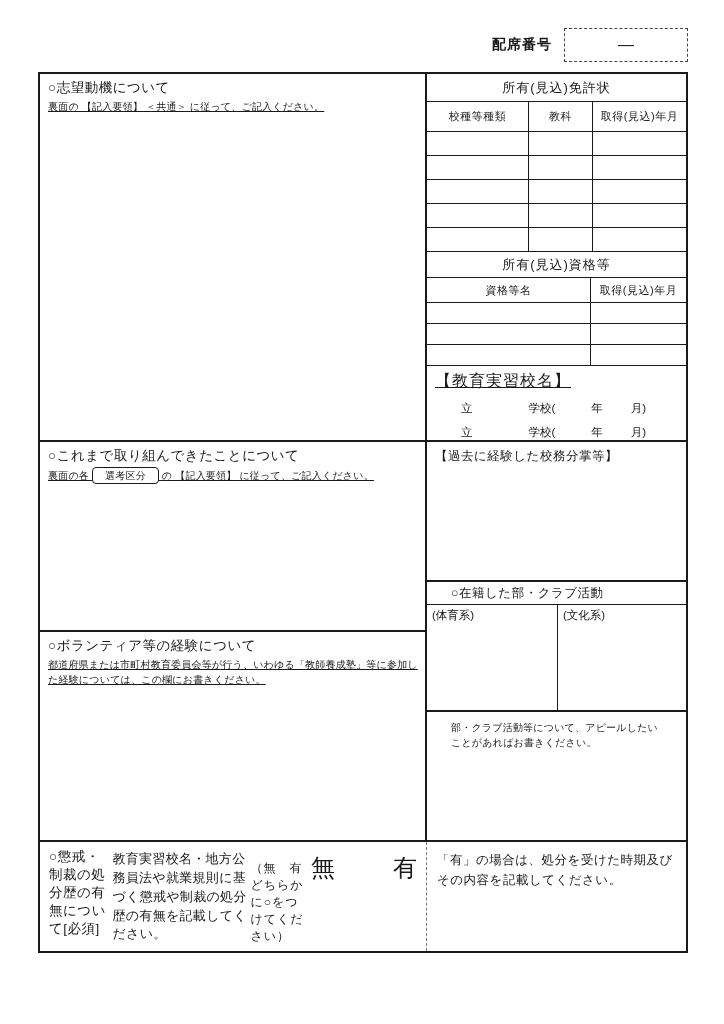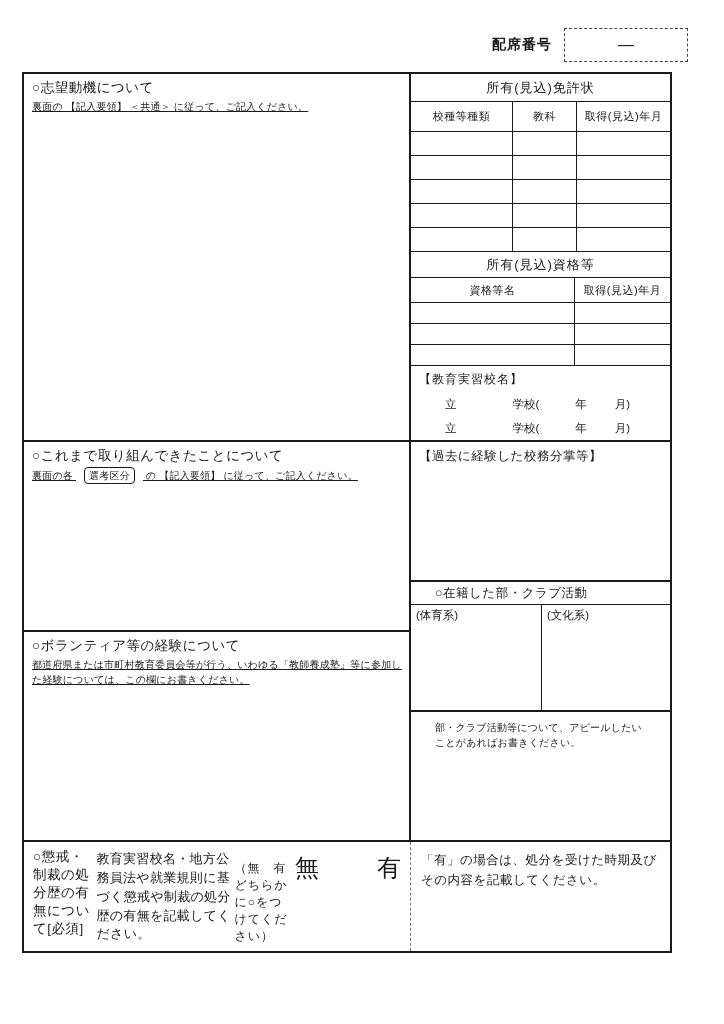--- a/index.html
+++ b/index.html
@@ -14,21 +14,21 @@
   }
   *{box-sizing:border-box;}
 
   
   .seat-row{position:absolute;top:28px;left:0;width:688px;display:flex;justify-content:flex-end;align-items:center;}
   .seat-label{font-size:14px;font-weight:bold;margin-right:12px;letter-spacing:1px;}
   .seat-box{width:124px;height:34px;border:1.5px dashed #444;display:flex;align-items:center;justify-content:center;font-size:16px;}
 
   
   .form-table{
-    position:absolute;left:22px;top:72px;width:650px;height:881px;
+    position:absolute;left:38px;top:72px;width:650px;height:881px;
     border:2.2px solid #1a1a1a;display:flex;flex-direction:column;
   }
   .row-a{display:flex;height:368px;border-bottom:2px solid #1a1a1a;flex:none;}
   .row-b{display:flex;height:398px;flex:none;}
   .row-c{display:flex;flex:1;border-top:2px solid #1a1a1a;}
 
   .col-left{width:387px;border-right:2px solid #1a1a1a;display:flex;flex-direction:column;}
   .col-right{flex:1;display:flex;flex-direction:column;}
 
   .sec-title{font-size:13.5px;letter-spacing:.5px;line-height:1.25;}
@@ -47,31 +47,31 @@
 
   .qual-head,.qual-row{display:flex;flex:none;}
   .qual-head{height:25px;border-bottom:1.6px solid #1a1a1a;}
   .qual-row{height:21px;border-bottom:1.6px solid #1a1a1a;}
   .qual-c1{width:164px;border-right:1.6px solid #1a1a1a;}
   .qual-c2{flex:1;}
   .qual-row:last-of-type{border-bottom:1.6px solid #1a1a1a;}
 
   
   .practice{flex:1;padding:5px 8px;display:flex;flex-direction:column;}
-  .practice-title{font-size:12px;letter-spacing:1px;}
+  .practice-title{font-size:16px;letter-spacing:1px;text-decoration:underline;}
   .practice-line{display:flex;font-size:11.5px;margin-top:9px;padding:0 4px;}
   .pl-ritsu{margin-left:22px;}
   .pl-gakkou{margin-left:56px;}
   .pl-nen{margin-left:36px;}
   .pl-tsuki{margin-left:28px;}
 
   
   .torikumi{height:190px;border-bottom:2px solid #1a1a1a;flex:none;}
   .volunteer{flex:1;}
-  .senkou-box{display:inline-block;border:1.2px solid #1a1a1a;border-radius:4px;padding:0 4px;margin:0 8px;}
+  .senkou-box{display:inline-block;border:1.2px solid #1a1a1a;border-radius:4px;padding:0 12px;margin:0 0;}
 
   
   .komu{height:140px;border-bottom:2px solid #1a1a1a;flex:none;padding:6px 8px;font-size:12.5px;letter-spacing:.5px;}
   .club-title{height:23px;flex:none;border-bottom:1.6px solid #1a1a1a;display:flex;align-items:center;padding:0 24px;font-size:12.5px;letter-spacing:.5px;}
   .club-split{height:107px;flex:none;border-bottom:2px solid #1a1a1a;display:flex;}
   .club-sports{width:131px;border-right:1.6px solid #1a1a1a;padding:3px 5px;font-size:11.5px;}
   .club-culture{flex:1;padding:3px 5px;font-size:11.5px;}
   .club-appeal{flex:1;padding:8px 24px;font-size:10px;line-height:1.5;letter-spacing:.2px;}
 
   

